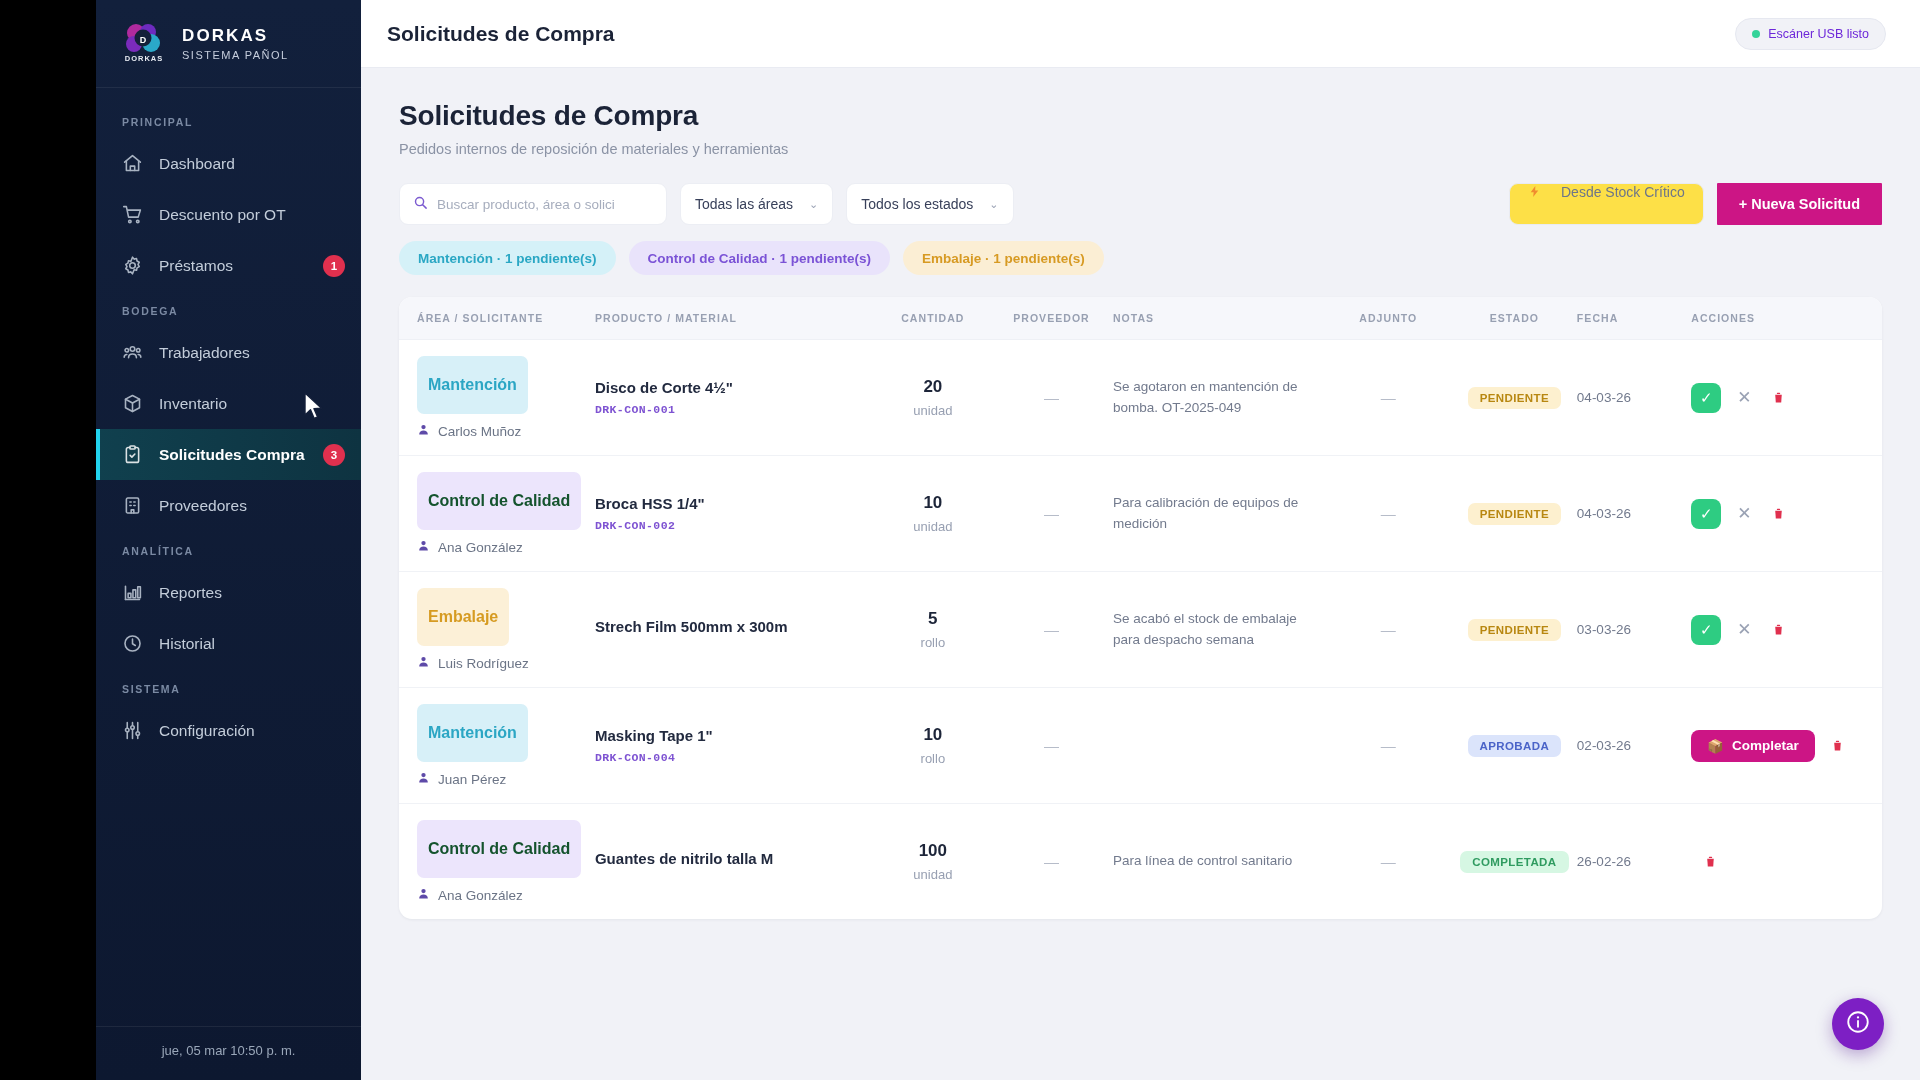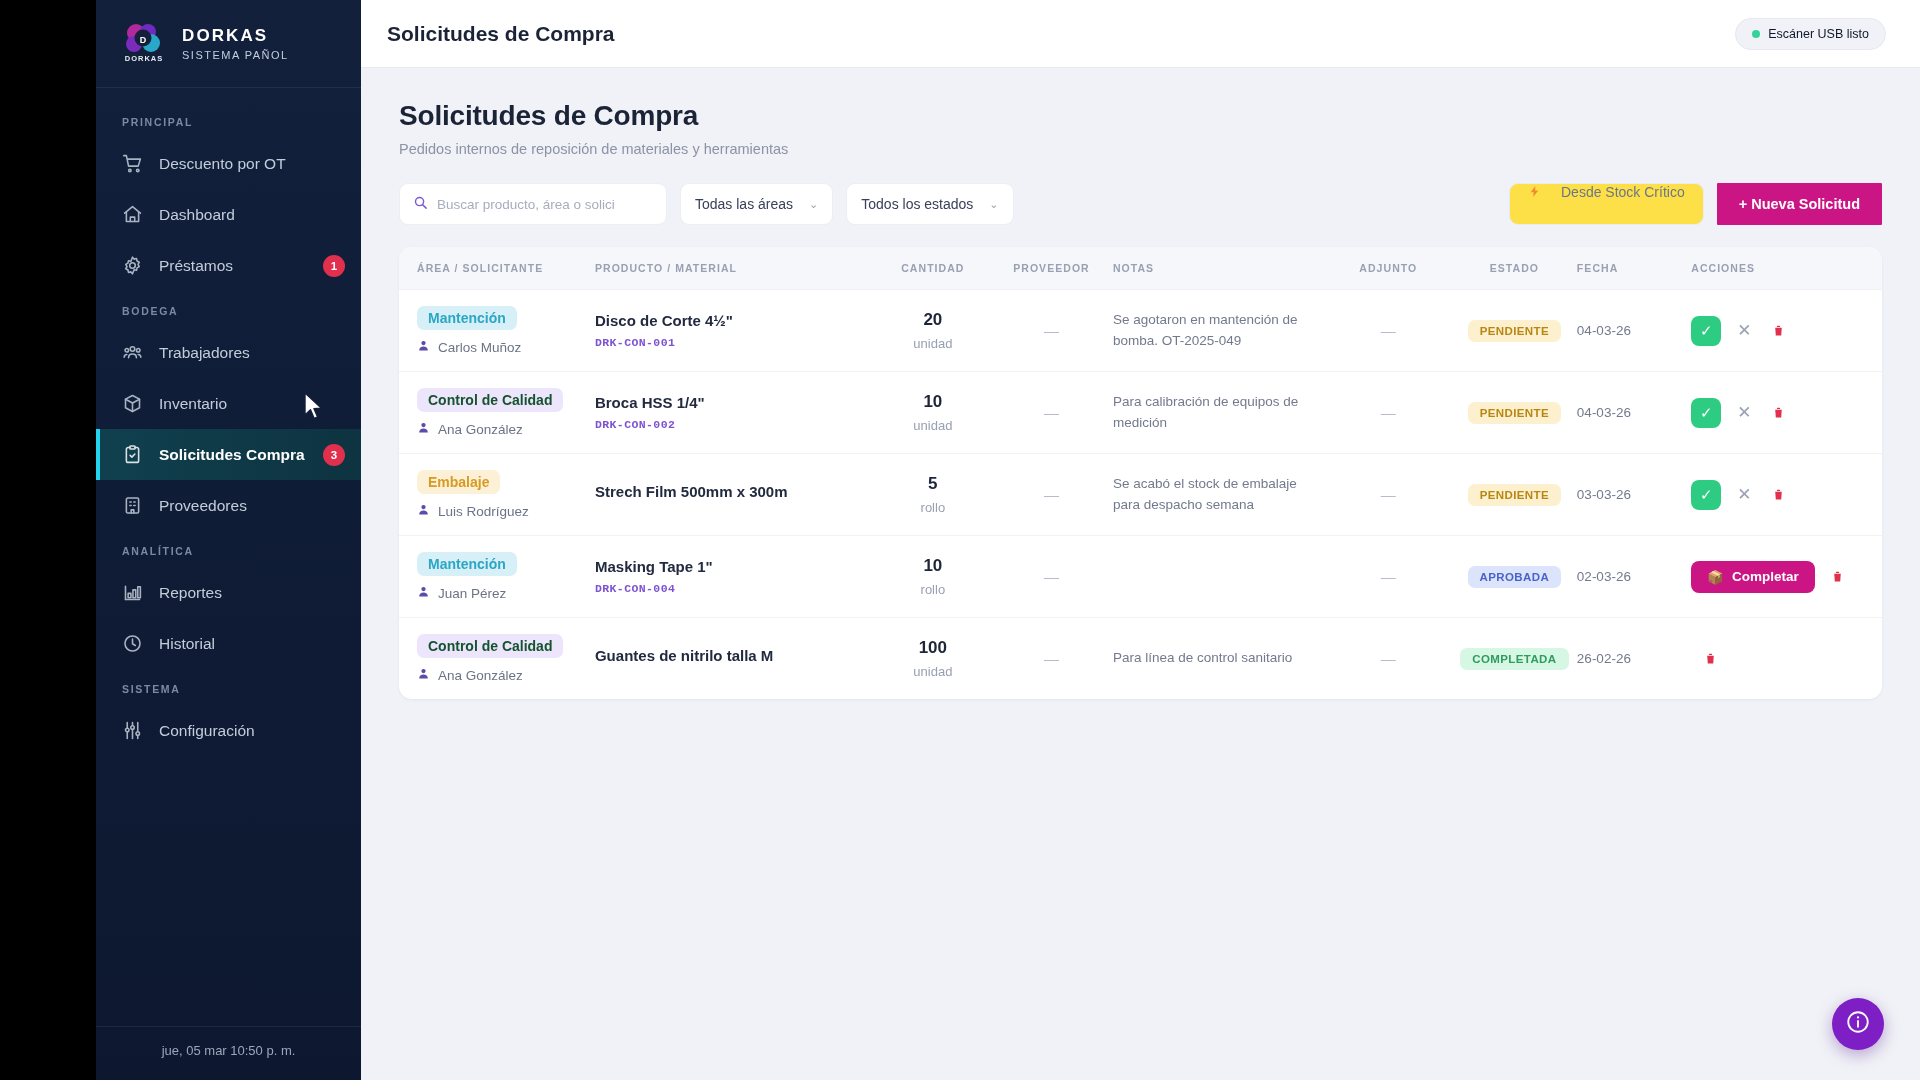--- a/index.html
+++ b/index.html
@@ -98,21 +98,21 @@
     display: flex; align-items: center; justify-content: space-between;
     padding: 0 34px 0 26px;
     border-bottom: 1px solid #e9ebf2;
     flex: 0 0 68px;
   }
   .topbar-title { font-size: 21px; font-weight: 700; color: #1b2337; }
   .scanner-pill {
     display: flex; align-items: center; gap: 8px;
     background: #f1f2f7; border: 1px solid #e6e8f0;
     border-radius: 18px; padding: 8px 16px;
-    color: #0f172a; font-size: 12.5px;
+    color: #6d28d9; font-size: 12.5px;
   }
   .dot-green { width: 8px; height: 8px; border-radius: 50%; background: #34d399; }
 
   .content { flex: 1 1 auto; padding: 32px 38px 0 38px; overflow: hidden; }
   .page-title { font-size: 28px; font-weight: 700; color: #1b2337; letter-spacing: -0.2px; }
   .page-sub { margin-top: 9px; font-size: 14.5px; color: #8b93a5; }
 
   .filters-row {
     margin-top: 26px;
     display: flex; align-items: center; gap: 13px;
@@ -190,22 +190,22 @@
   tbody td {
     padding: 16px 0;
     border-bottom: 1px solid #f0f2f6;
     vertical-align: middle;
     font-size: 14px; color: #444c60;
   }
   tbody tr:last-child td { border-bottom: none; }
 
   .area-cell { padding-left: 18px; }
   .area-tag {
-    display: inline-block; padding: 4px 11px;
-    border-radius: 7px; font-size: 14px; font-weight: 700;
+    display: inline-block; padding: 20px 11px;
+    border-radius: 7px; font-size: 16px; font-weight: 700;
     margin-bottom: 9px;
   }
   .area-tag.cyan   { background: #d7f0f8; color: #2ba6c4; }
   .area-tag.purple { background: #ece5fc; color: #14532d; }
   .area-tag.amber  { background: #fcf0d7; color: #d69b22; }
   .requester { display: flex; align-items: center; gap: 8px; color: #6b7486; font-size: 13.5px; }
 
   .prod-name { font-size: 15px; font-weight: 700; color: #222a3f; }
   .prod-sku {
     margin-top: 7px;
@@ -286,37 +286,37 @@
       </div>
     </div>
 
     <nav class="nav">
 
       <div class="nav-section">PRINCIPAL</div>
 
       <div class="nav-item">
         <span class="ico">
           <svg width="21" height="21" viewBox="0 0 24 24" fill="none" stroke="#c3cdda" stroke-width="1.8" stroke-linecap="round" stroke-linejoin="round">
+              <path d="M3 10.5L12 3l9 7.5"></path>
+              <path d="M5 9.5V20h14V9.5"></path>
+              <path d="M9.5 20v-5h5v5"></path>
+            </svg>
+        </span>
+        <span class="lbl">Dashboard</span>
+      </div>
+
+      <div class="nav-item">
+        <span class="ico">
+          <svg width="21" height="21" viewBox="0 0 24 24" fill="none" stroke="#c3cdda" stroke-width="1.8" stroke-linecap="round" stroke-linejoin="round">
               <circle cx="9" cy="20" r="1.4"></circle>
               <circle cx="18" cy="20" r="1.4"></circle>
               <path d="M2 3h3l2.5 12h11L21 7H6"></path>
             </svg>
         </span>
         <span class="lbl">Descuento por OT</span>
-      </div>
-
-      <div class="nav-item">
-        <span class="ico">
-          <svg width="21" height="21" viewBox="0 0 24 24" fill="none" stroke="#c3cdda" stroke-width="1.8" stroke-linecap="round" stroke-linejoin="round">
-              <path d="M3 10.5L12 3l9 7.5"></path>
-              <path d="M5 9.5V20h14V9.5"></path>
-              <path d="M9.5 20v-5h5v5"></path>
-            </svg>
-        </span>
-        <span class="lbl">Dashboard</span>
       </div>
 
       <div class="nav-item">
         <span class="ico">
           <svg width="21" height="21" viewBox="0 0 24 24" fill="none" stroke="#c3cdda" stroke-width="1.8" stroke-linecap="round" stroke-linejoin="round">
               <circle cx="12" cy="12" r="3.2"></circle>
               <path d="M12 2.5l1.8 2.2 2.8-.6.6 2.8 2.5 1.4-1.4 2.5 1.4 2.5-2.5 1.4-.6 2.8-2.8-.6L12 21.5l-1.8-2.2-2.8.6-.6-2.8-2.5-1.4 1.4-2.5-1.4-2.5 2.5-1.4.6-2.8 2.8.6z"></path>
             </svg>
         </span>
         <span class="lbl">Préstamos</span>
@@ -467,20 +467,25 @@
             <svg width="13" height="15" viewBox="0 0 24 24" fill="#f08c2e">
                 <path d="M13.5 2L5 13.5h5.5L9.5 22 19 10h-5.8z"></path>
               </svg>
           </span>
           <span>Desde Stock Crítico</span>
         </button>
 
         <button class="btn-primary">+ Nueva Solicitud</button>
       </div>
 
+      <div class="chips-row">
+        <div class="chip cyan">Mantención · 1 pendiente(s)</div>
+        <div class="chip purple">Control de Calidad · 1 pendiente(s)</div>
+        <div class="chip amber">Embalaje · 1 pendiente(s)</div>
+      </div>
 
       <div class="card">
         <table>
           <thead>
             <tr>
               <th class="col-area">ÁREA / SOLICITANTE</th>
               <th class="col-prod">PRODUCTO / MATERIAL</th>
               <th class="col-cant">CANTIDAD</th>
               <th class="col-prov">PROVEEDOR</th>
               <th class="col-notas">NOTAS</th>

